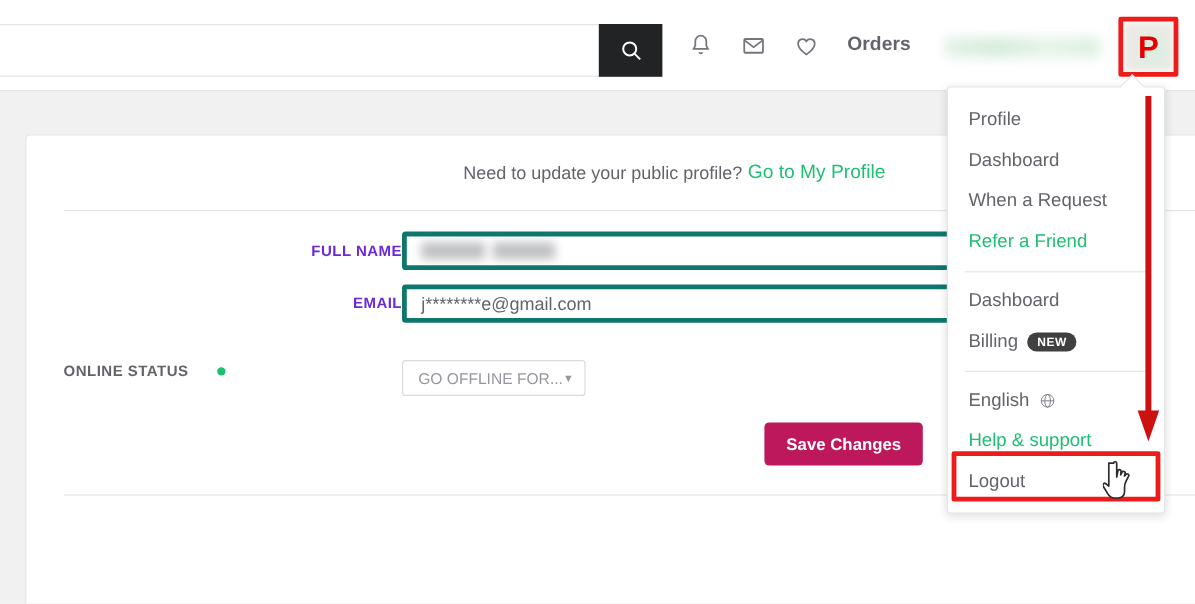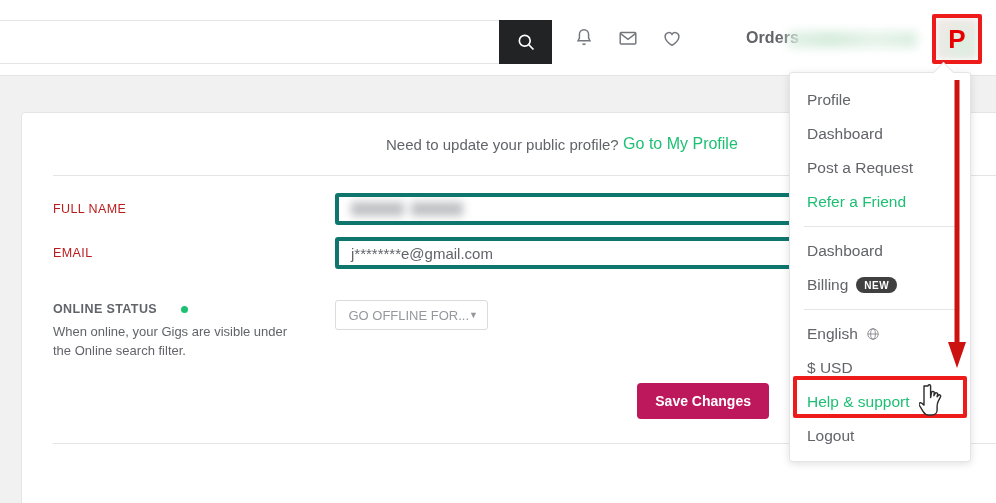--- a/index.html
+++ b/index.html
@@ -48,21 +48,21 @@
   .hdr-icons {
     position: absolute; left: 572px; top: 26px;
     display: flex; align-items: center; gap: 20px;
   }
   .hdr-icon { width: 24px; height: 24px; cursor: pointer; display:flex; align-items:center; justify-content:center;}
   .hdr-icon svg { width: 22px; height: 22px; stroke: #74767e; fill: none; stroke-width: 1.6; }
 
   .orders-link {
     position: absolute; left: 706px; top: 29px;
     font-size: 16px; color: #62646a; font-weight: 600;
-    cursor: pointer; letter-spacing: 0.1px; margin-left: 40px;
+    cursor: pointer; letter-spacing: 0.1px;
   }
 
   
   .username-blur {
     position: absolute; left: 787px; top: 31px;
     width: 130px; height: 17px;
     background: linear-gradient(90deg,#dff0e4,#cfe9d6,#e2f2e6,#d6ecdc);
     filter: blur(5px);
     border-radius: 3px;
     opacity: .85;
@@ -122,22 +122,23 @@
 
   .form-area { padding: 0 31px; position: relative; }
 
   .form-row {
     display: flex; align-items: center;
     height: 52px;
   }
   .form-row.email { height: 50px; }
   .form-label {
     width: 282px;
-    font-size: 12.5px; font-weight: 400; color: #b91c1c;
+    font-size: 12.5px; font-weight: 700; color: #6d28d9;
     letter-spacing: .4px;
+    text-align: right;
   }
   .field {
     width: 470px; height: 32px;
     border: 4px solid #0f766e; border-radius: 3px;
     background: #fff;
     display: flex; align-items: center;
     padding: 0 12px;
     font-size: 15px; color: #62646a;
   }
   .field.name { position: relative; overflow: hidden; }
@@ -330,21 +331,20 @@
           <div class="form-label">EMAIL</div>
           <div class="field">j********e@gmail.com</div>
         </div>
 
         <div class="status-block">
           <div class="status-left">
             <div class="status-title">
               <span>ONLINE STATUS</span>
               <span class="status-dot"></span>
             </div>
-            <div class="status-desc">When online, your Gigs are visible under the Online search filter.</div>
           </div>
           <div class="select-box">
             <span>GO OFFLINE FOR...</span>
             <span class="caret">▼</span>
           </div>
         </div>
 
         <div class="save-row">
           <button class="save-btn">Save Changes</button>
         </div>
@@ -358,21 +358,21 @@
 
   <div class="dropdown">
 
     <div class="menu-item">
       <span>Profile</span>
     </div>
     <div class="menu-item">
       <span>Dashboard</span>
     </div>
     <div class="menu-item">
-      <span>Post a Request</span>
+      <span>When a Request</span>
     </div>
     <div class="menu-item green">
       <span>Refer a Friend</span>
     </div>
 
     <div class="menu-sep"></div>
 
     <div class="menu-item">
       <span>Dashboard</span>
     </div>
@@ -384,23 +384,20 @@
     <div class="menu-sep"></div>
 
     <div class="menu-item">
       <span>English</span>
       <svg class="globe" viewBox="0 0 24 24">
         <circle cx="12" cy="12" r="9"></circle>
         <ellipse cx="12" cy="12" rx="4" ry="9"></ellipse>
         <line x1="3" y1="12" x2="21" y2="12"></line>
       </svg>
     </div>
-    <div class="menu-item">
-      <span>$ USD</span>
-    </div>
     <div class="menu-item green">
       <span>Help &amp; support</span>
     </div>
     <div class="menu-item">
       <span>Logout</span>
     </div>
 
   </div>
 
   <div class="help-hl"></div>

